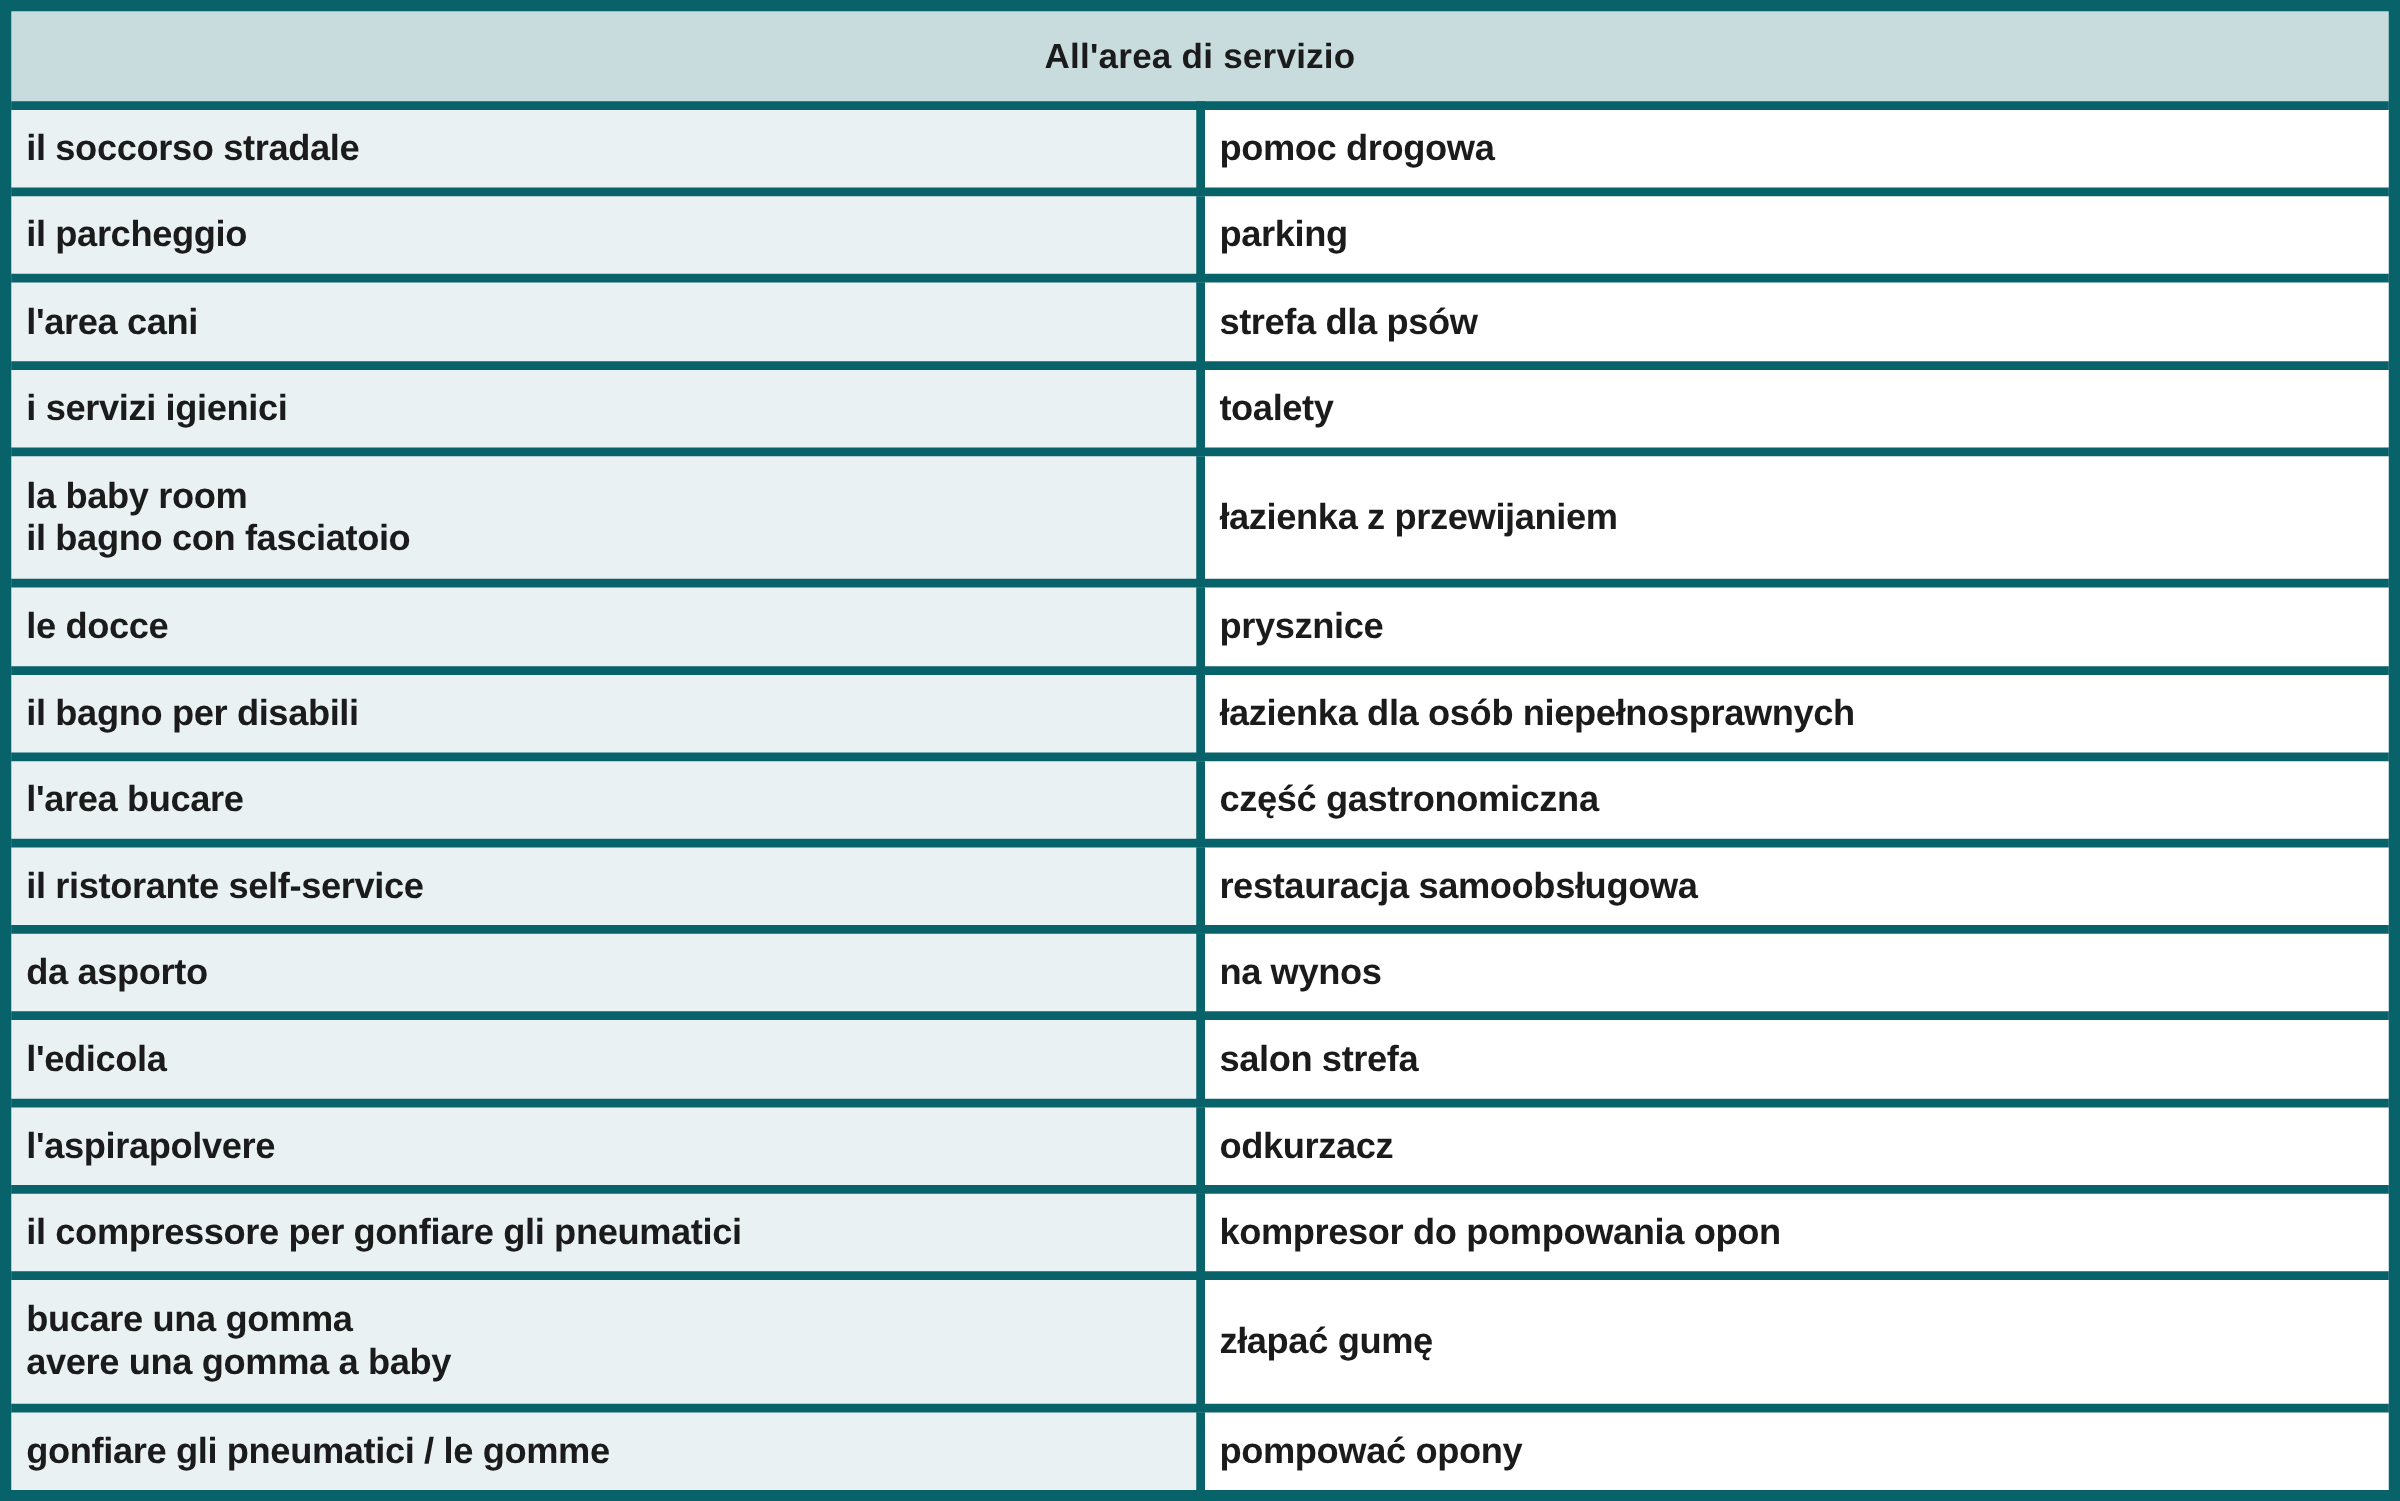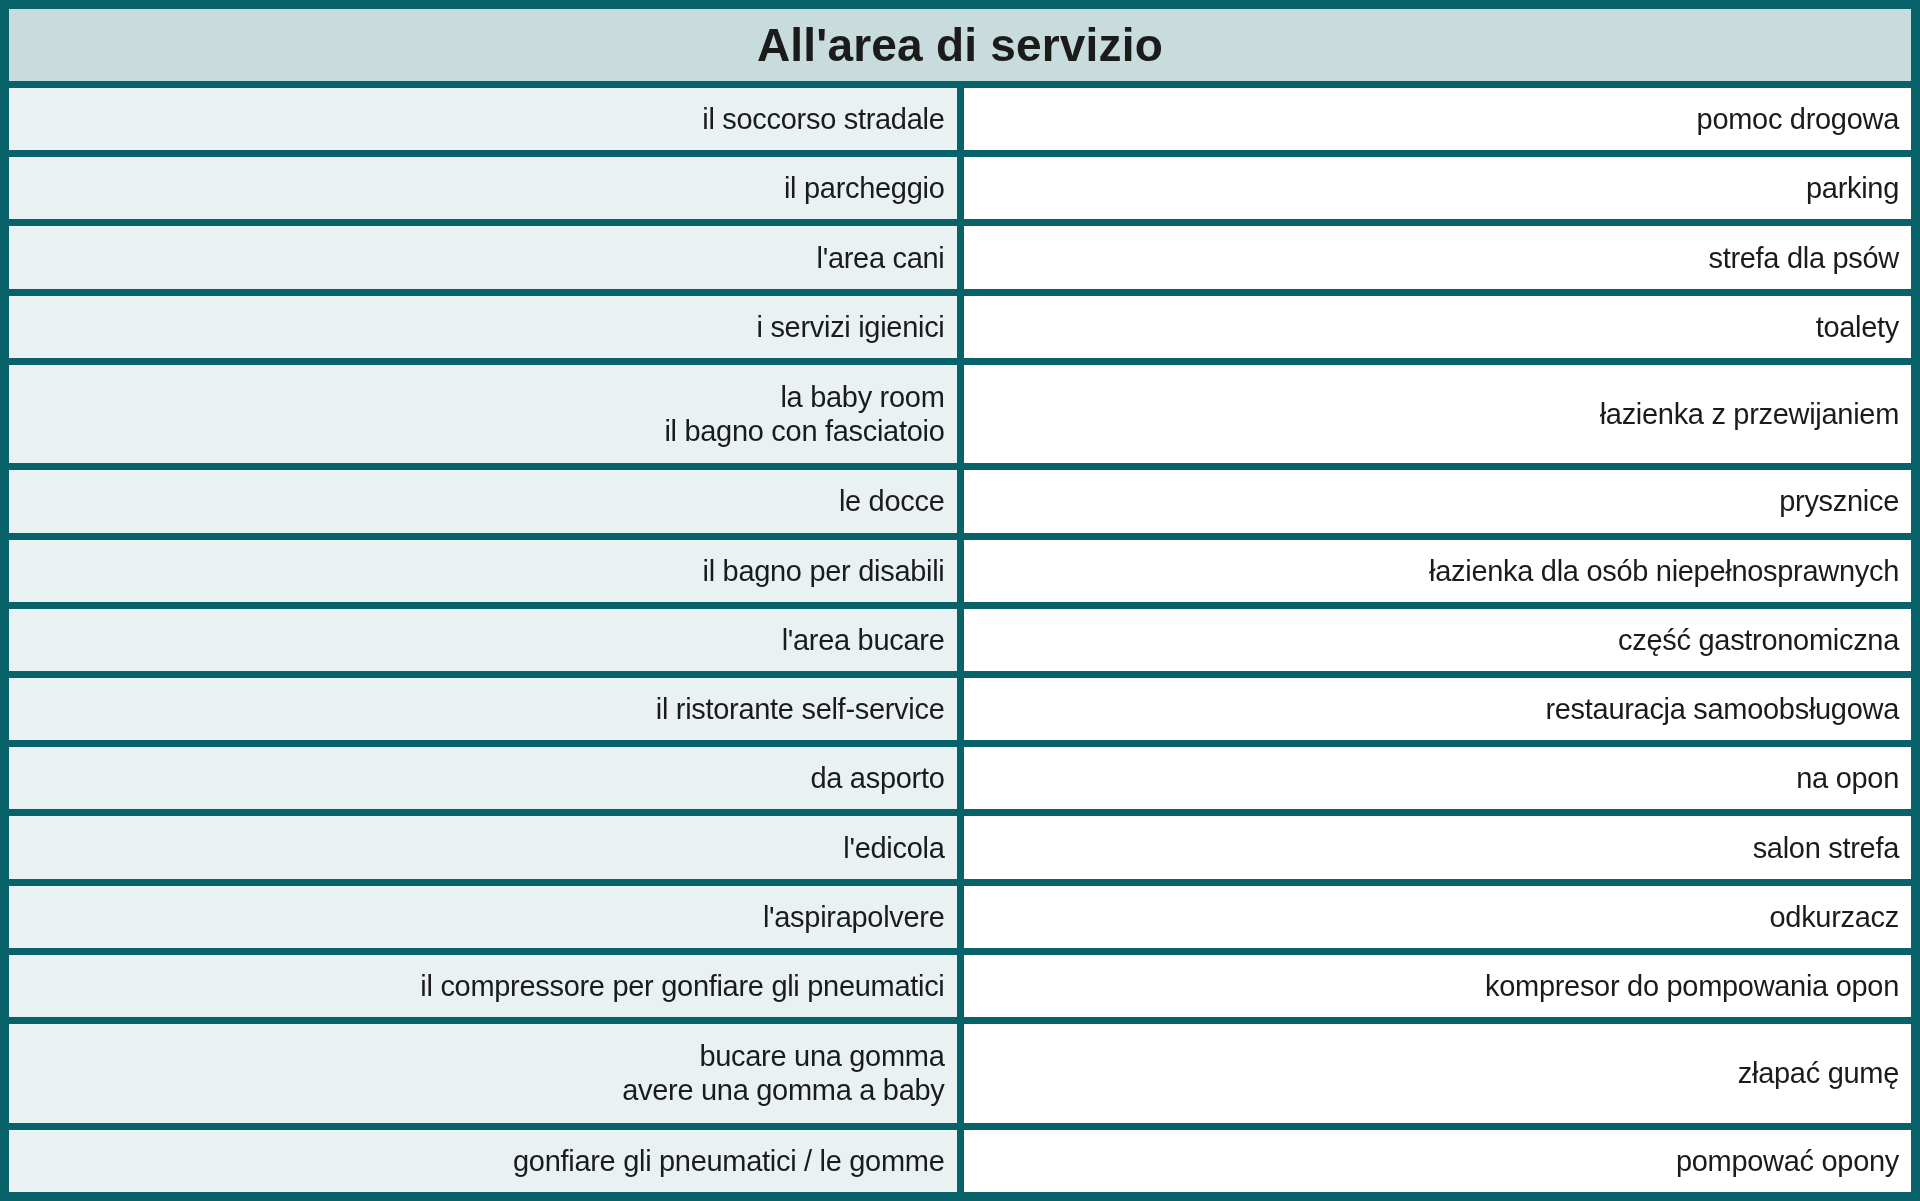--- a/index.html
+++ b/index.html
@@ -21,32 +21,32 @@
   table.vocab{
     border-collapse:collapse;
     table-layout:fixed;
     width:1920px;
     height:1201px;
     border:9px solid var(--teal);
   }
   table.vocab th{
     border:7px solid var(--teal);
     background:var(--header-bg);
-    font-size:46px;
+    font-size:28px;
     font-weight:bold;
     text-align:center;
     height:70px;
     letter-spacing:0.2px;
     color:var(--text);
   }
   table.vocab td{
     border:7px solid var(--teal);
     font-size:29px;
-    font-weight:400;
-    text-align:right;
+    font-weight:700;
+    text-align:left;
     vertical-align:middle;
     white-space:pre-line;
     line-height:34px;
     padding:12px 12px;
     letter-spacing:-0.3px;
     color:var(--text);
   }
   td.it{ background:var(--it-bg); width:49.9%; }
   td.pl{ background:var(--pl-bg); }
 </style>
@@ -92,21 +92,21 @@
       <tr>
         <td class="it">l'area bucare</td>
         <td class="pl">część gastronomiczna</td>
       </tr>
       <tr>
         <td class="it">il ristorante self-service</td>
         <td class="pl">restauracja samoobsługowa</td>
       </tr>
       <tr>
         <td class="it">da asporto</td>
-        <td class="pl">na opon</td>
+        <td class="pl">na wynos</td>
       </tr>
       <tr>
         <td class="it">l'edicola</td>
         <td class="pl">salon strefa</td>
       </tr>
       <tr>
         <td class="it">l'aspirapolvere</td>
         <td class="pl">odkurzacz</td>
       </tr>
       <tr>

